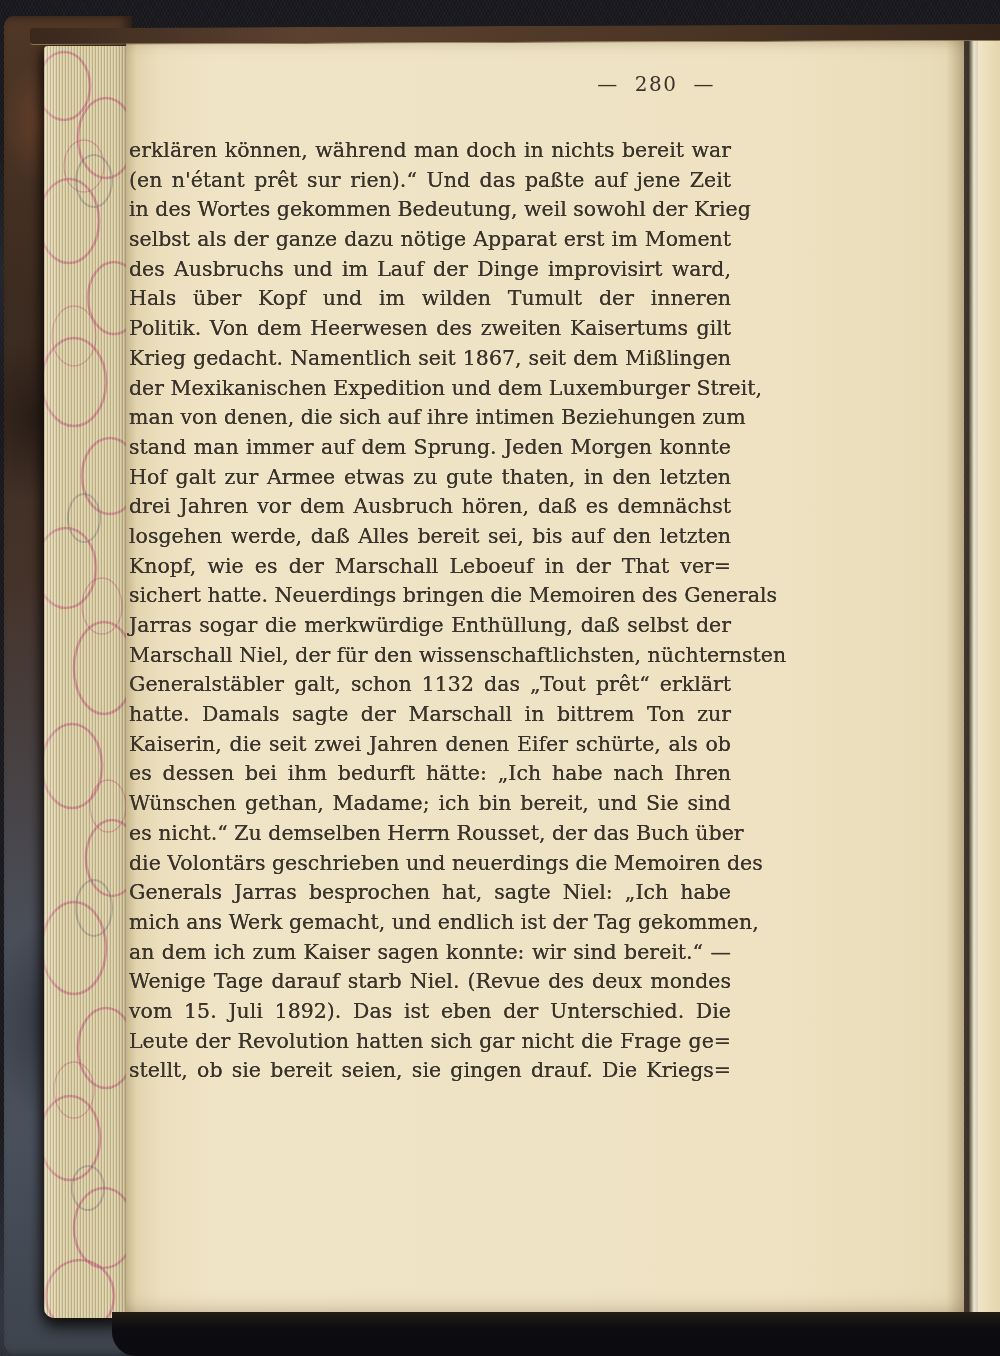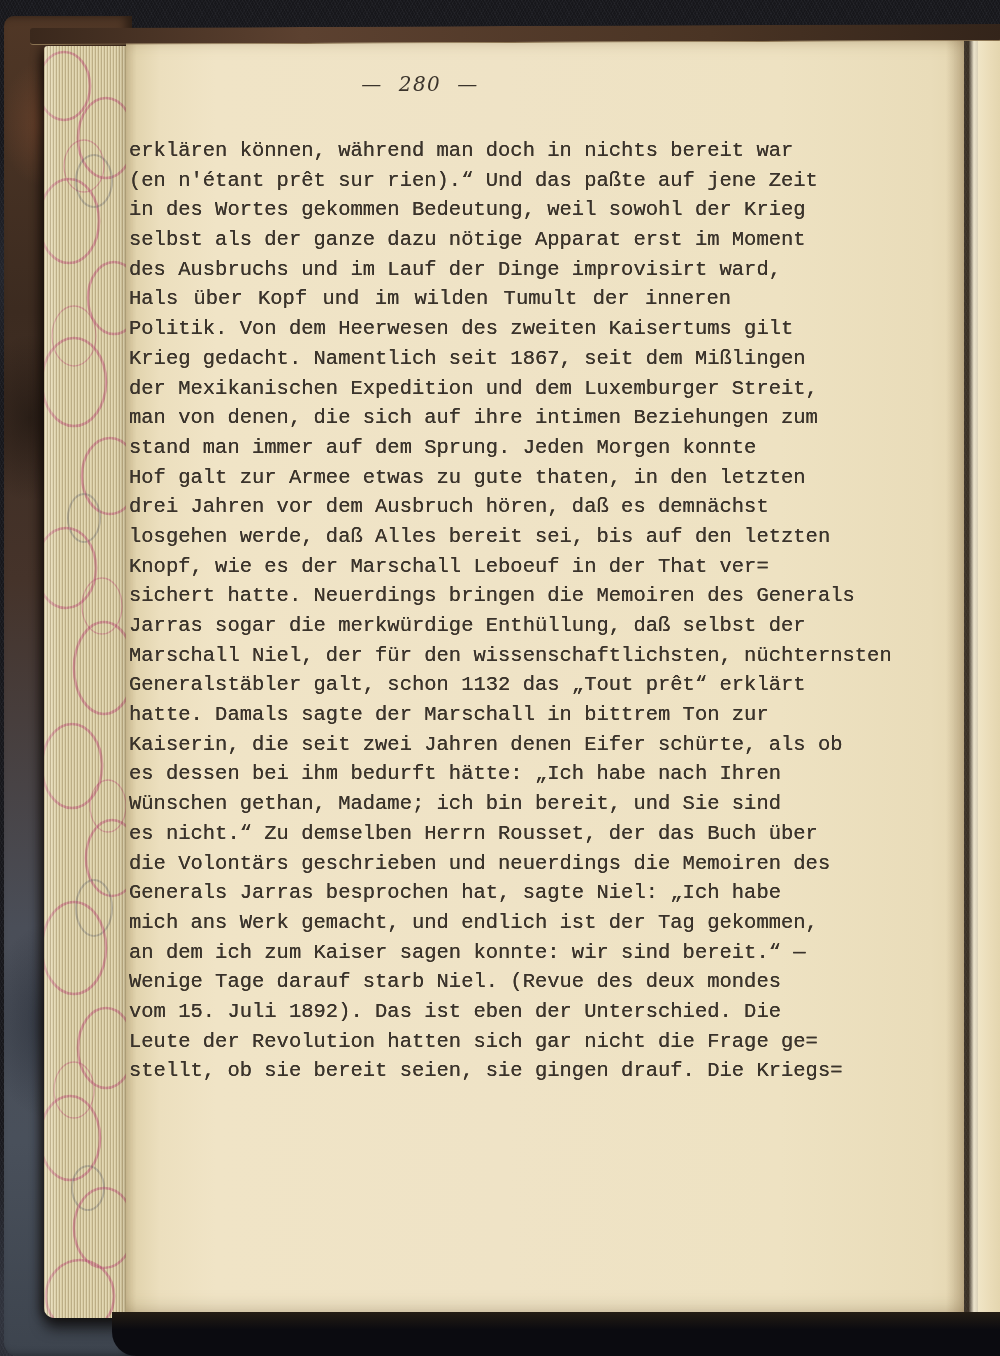--- a/index.html
+++ b/index.html
@@ -52,31 +52,29 @@
   .page {
     position:absolute; left:126px; top:36px; width:838px; height:1280px;
     background:
       linear-gradient(90deg, var(--edge-shadow) 0px, #e2d4ae 10px, #ecdfbe 34px, #f0e4c6 90px,
         var(--page) 45%, #eee2c2 78%, #e9dcb9 96%, #e4d6b1 100%);
     box-shadow:
       inset 0 14px 18px -12px rgba(120,95,60,.55),
       inset 0 -16px 20px -14px rgba(110,90,55,.5);
   }
   .page-number {
-    position:absolute; left:119px; top:72px; width:602px;
-    text-align:center; font-size:20px; color:var(--ink);
+    position:absolute; left:129px; top:72px; width:602px;
+    text-align:right; font-size:20px; color:var(--ink);
     letter-spacing:1.5px;
-    font-style:italic;
   }
   .page-number .dash { margin:0 16px; }
   .text-block {
     position:absolute; left:129px; top:136px; width:602px;
     color:var(--ink); font-size:20.5px;
     text-shadow:0 0 .45px currentColor;
-    font-family:Liberation Mono, monospace;
   }
   .line {
     height:29.7px; line-height:29.7px; white-space:nowrap;
     text-align:justify; text-align-last:justify; text-justify:inter-word;
     overflow:visible;
   }
   
   .gutter {
     position:absolute; left:946px; top:30px; width:34px; height:1288px;
     background:linear-gradient(90deg, rgba(150,125,85,0) 0, rgba(130,105,70,.38) 52%,

